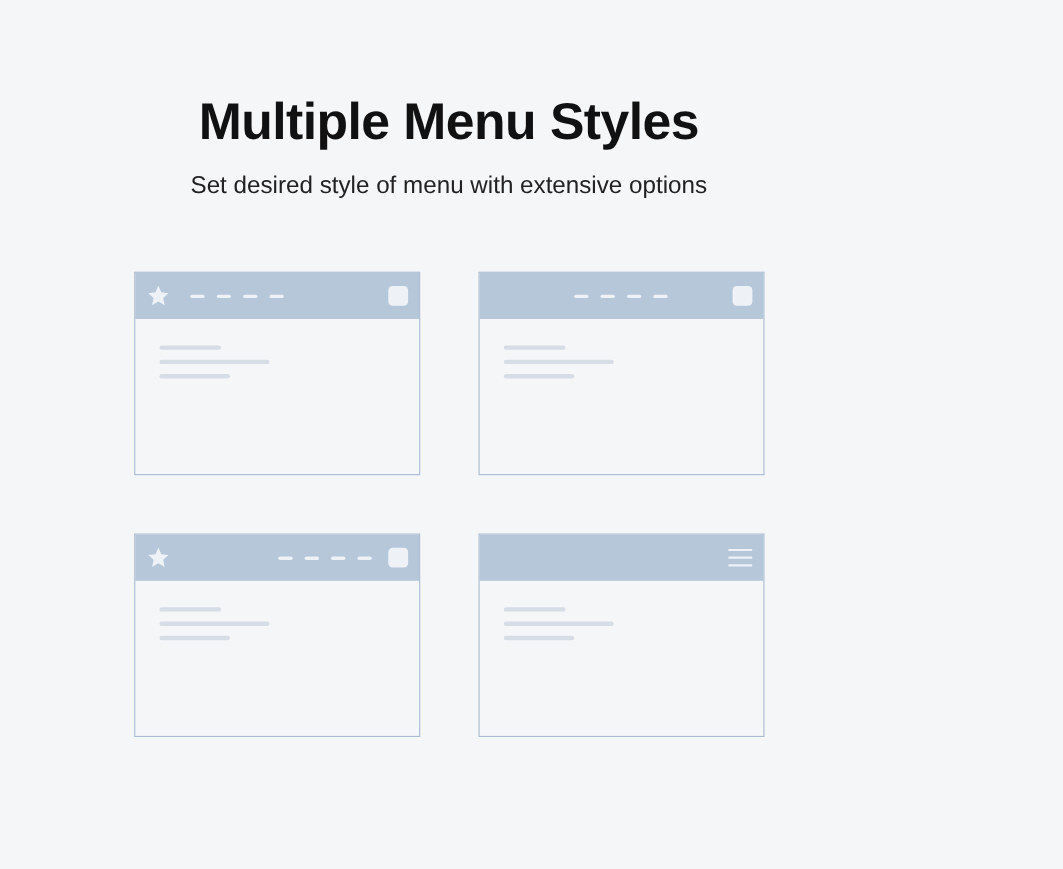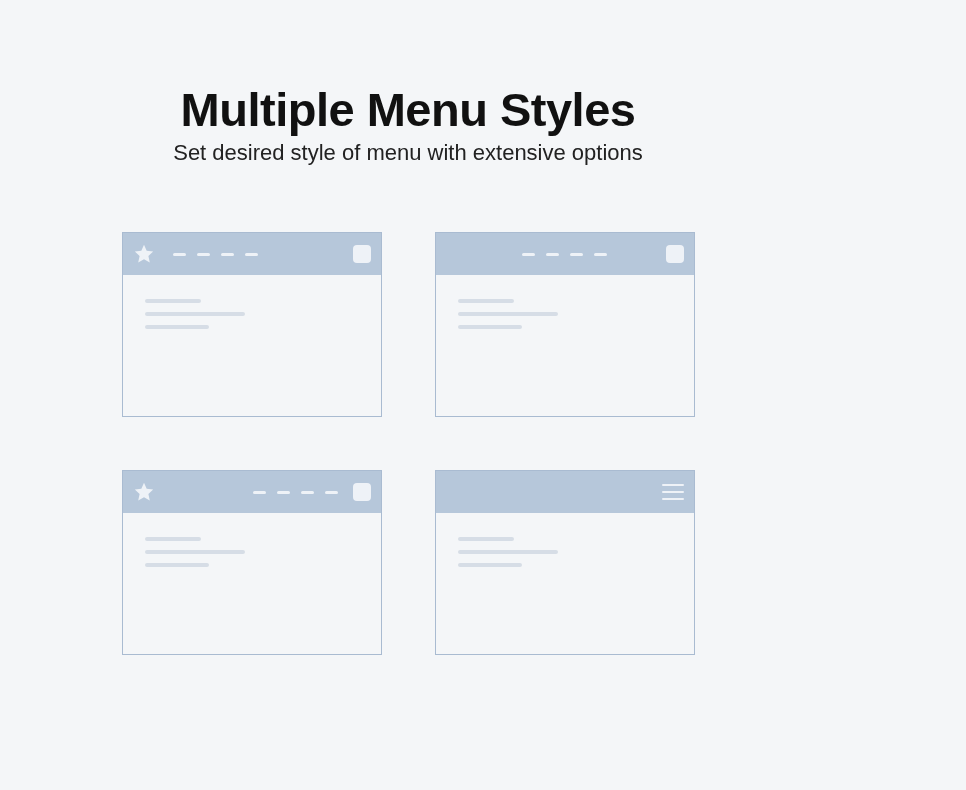--- a/index.html
+++ b/index.html
@@ -18,21 +18,21 @@
     padding-top: 82px;
   }
   .title {
     font-size: 47px;
     font-weight: 700;
     letter-spacing: -0.5px;
     text-align: center;
     color: #111;
   }
   .subtitle {
-    margin-top: 3px;
+    margin-top: 18px;
     font-size: 22px;
     font-weight: 400;
     text-align: center;
     color: #222;
   }
   .grid {
     margin-top: 66px;
     display: grid;
     grid-template-columns: 260px 260px;
     grid-template-rows: 185px 185px;

